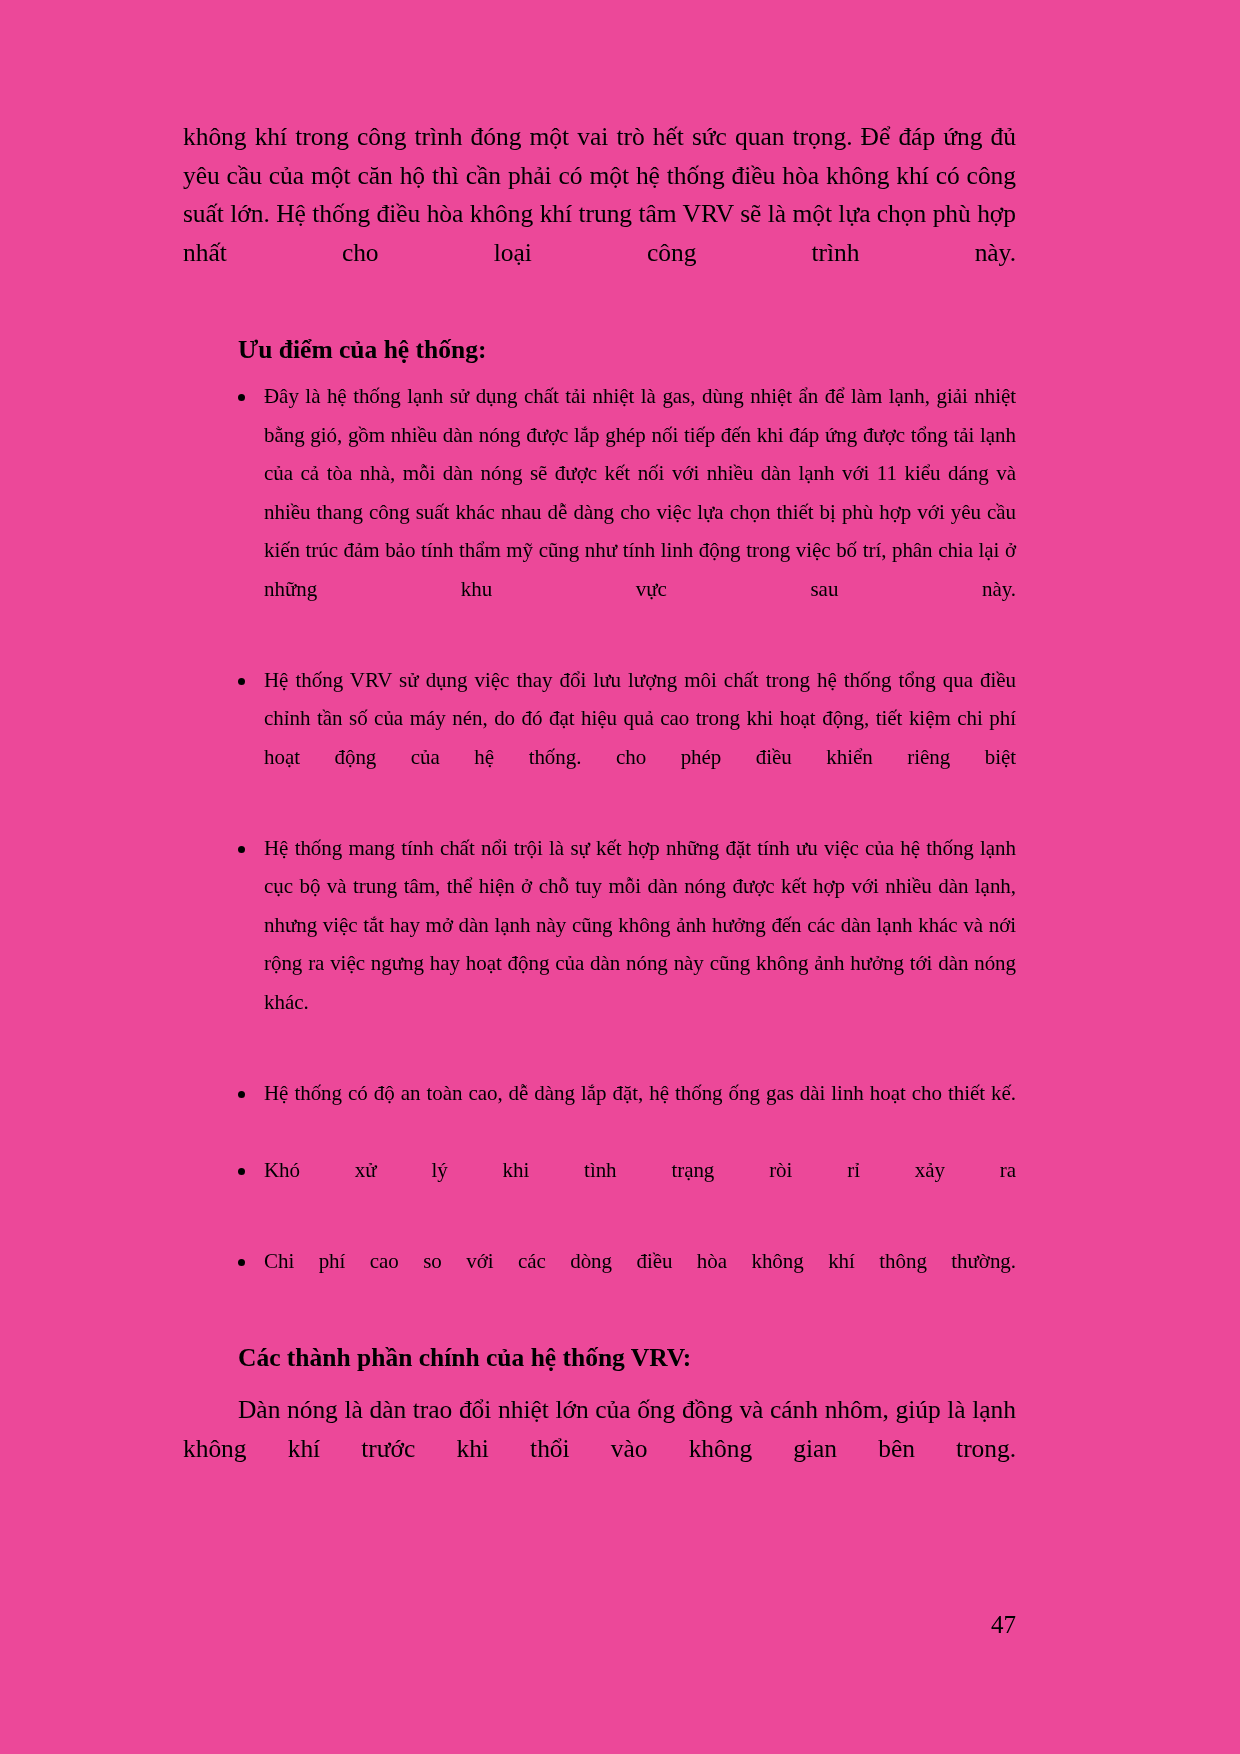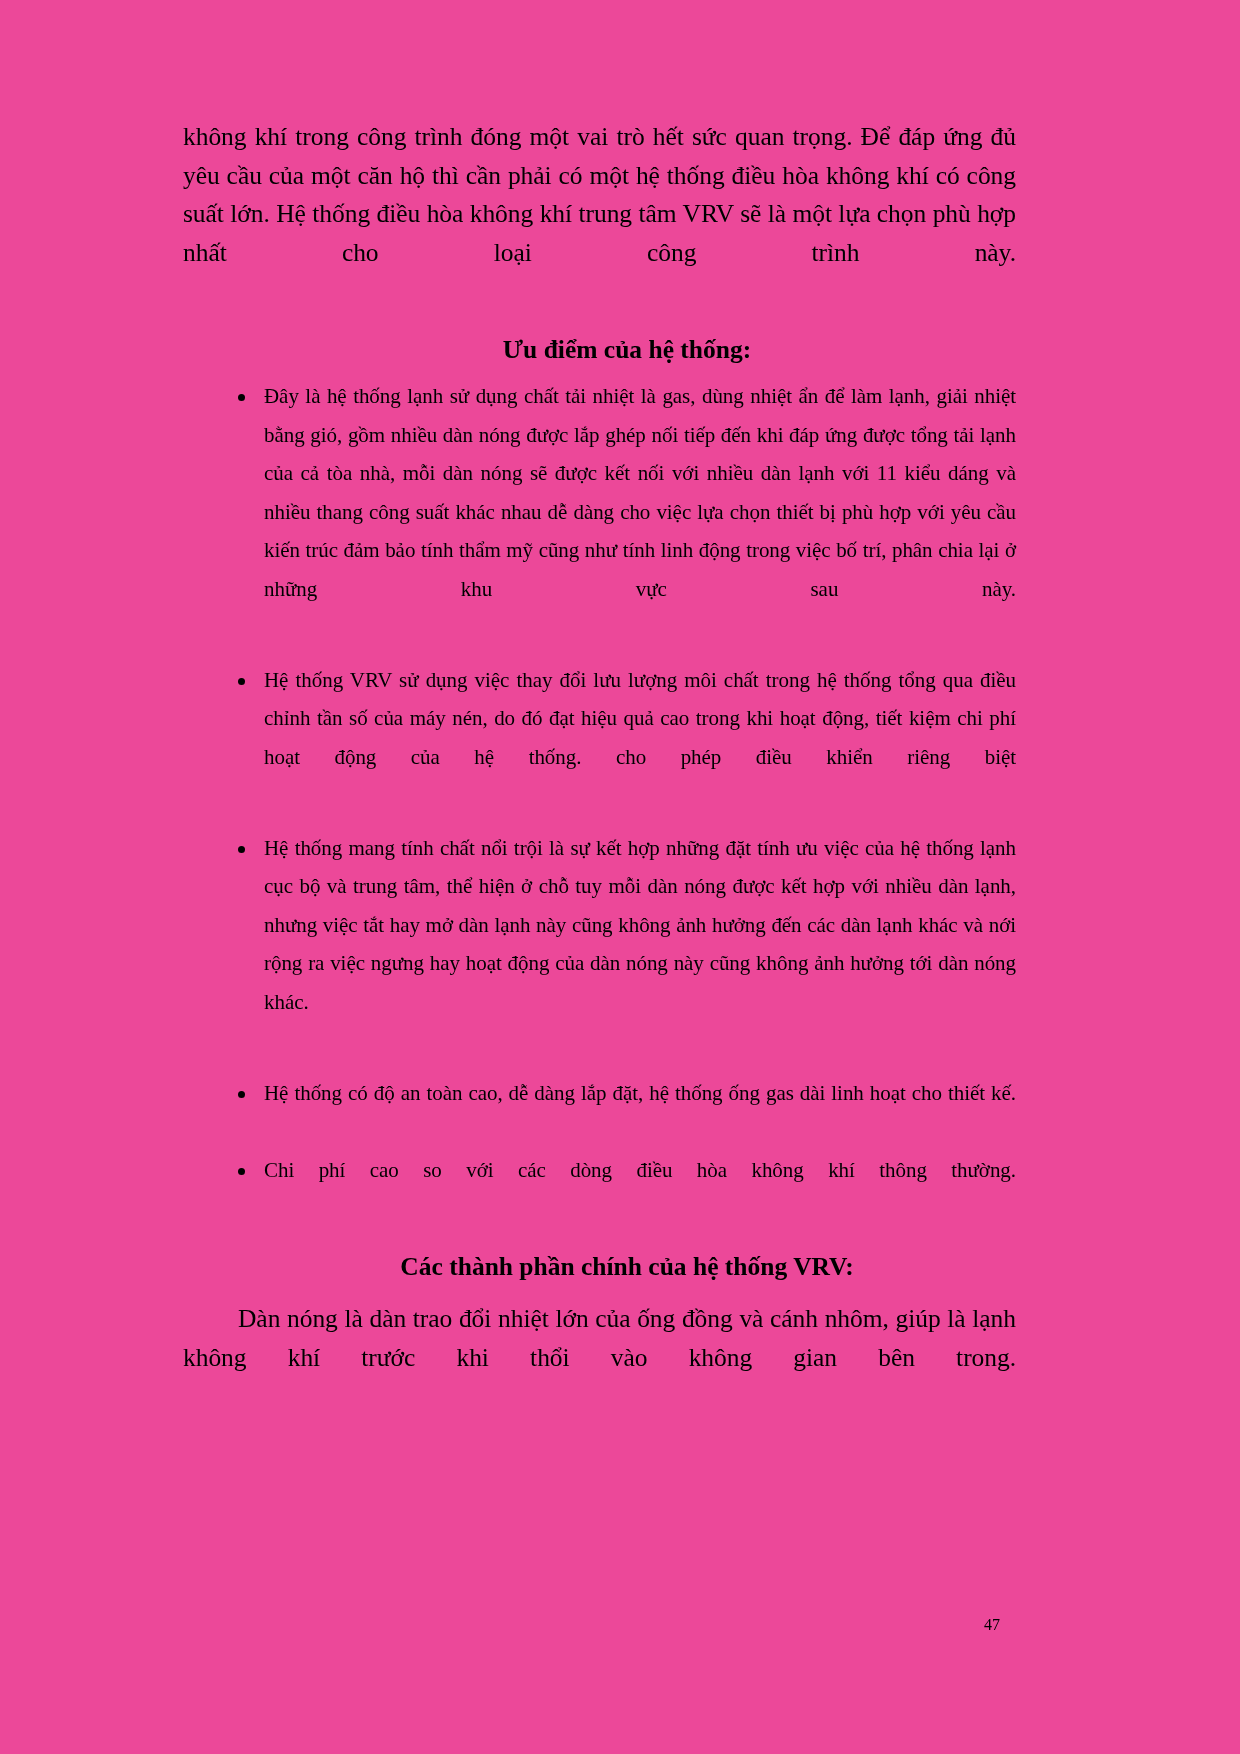--- a/index.html
+++ b/index.html
@@ -36,21 +36,21 @@
   }
   p.indent-para {
     text-indent: 55px;
     margin-top: 14px;
   }
   h3.section-heading {
     margin: 20px 0 8px 55px;
     font-size: 25.5px;
     line-height: 38.5px;
     font-weight: bold;
-    text-align: center;
+    text-align: left;
   }
   ul.bullets {
     list-style: none;
     margin: 0;
     padding: 0;
   }
   ul.bullets > li {
     position: relative;
     margin: 0 0 14px 0;
     padding-left: 81px;
@@ -77,23 +77,23 @@
   }
   
   ul.bullets > li .li-text::after,
   p.body-para::after {
     content: "";
     display: inline-block;
     width: 100%;
   }
   .page-number {
     position: absolute;
-    right: 16px;
+    right: 0;
     bottom: 0;
-    font-size: 16px;
+    font-size: 25px;
     line-height: 30px;
   }
   .footer {
     position: absolute;
     left: 183px;
     top: 1600px;
     width: 833px;
     height: 40px;
   }
 </style>
@@ -124,20 +124,24 @@
       <li>
         <span class="dot"></span>
         <span class="li-text">Hệ thống có độ an toàn cao, dễ dàng lắp đặt, hệ thống ống gas dài linh hoạt cho thiết kế.</span>
       </li>
     </ul>
 
 
     <ul class="bullets">
       <li>
         <span class="dot"></span>
+        <span class="li-text">Khó xử lý khi tình trạng ròi rỉ xảy ra</span>
+      </li>
+      <li>
+        <span class="dot"></span>
         <span class="li-text">Chi phí cao so với các dòng điều hòa không khí thông thường.</span>
       </li>
     </ul>
 
     <h3 class="section-heading">Các thành phần chính của hệ thống VRV:</h3>
 
     <p class="body-para indent-para">Dàn nóng là dàn trao đổi nhiệt lớn của ống đồng và cánh nhôm, giúp là lạnh không khí trước khi thổi vào không gian bên trong.</p>
 
   </div>
 

